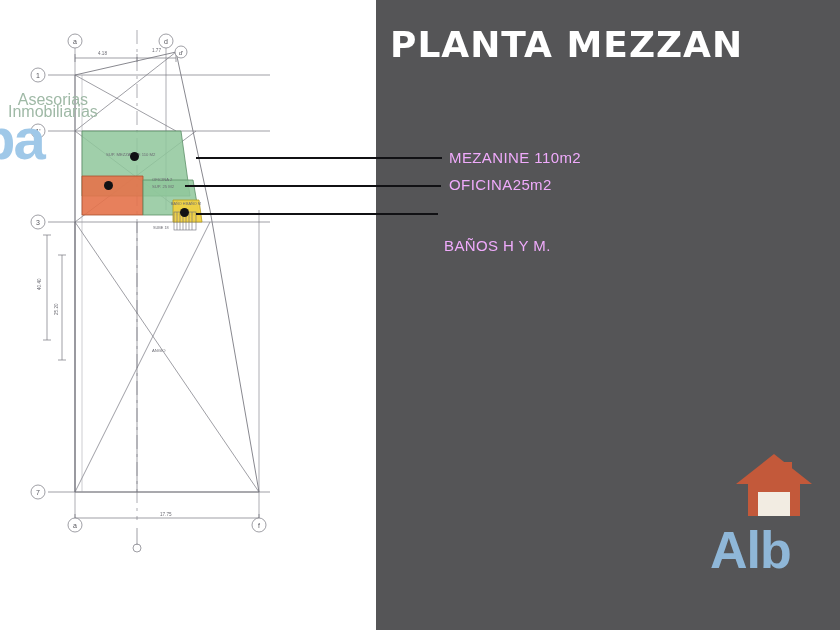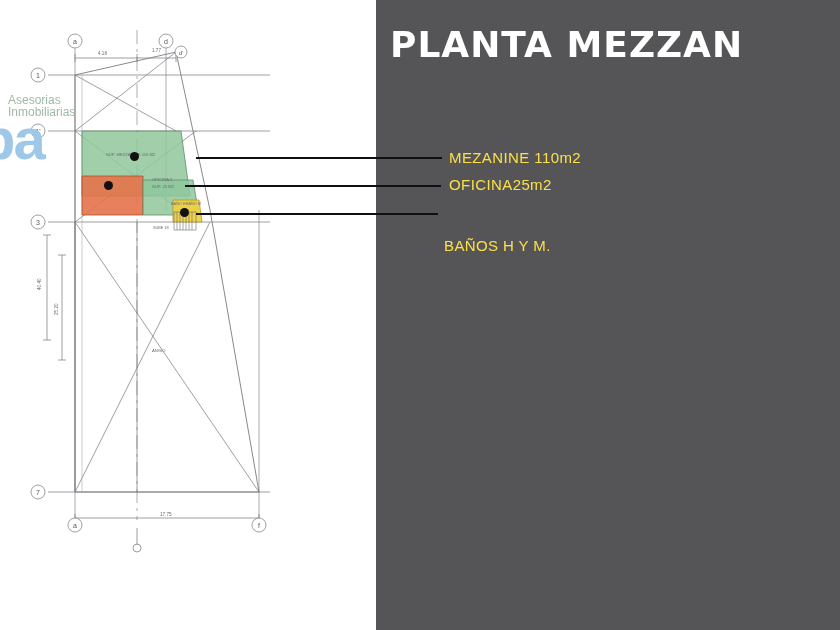--- a/index.html
+++ b/index.html
@@ -41,24 +41,25 @@
     left: -14px;
     top: 88px;
     width: 120px;
     height: 90px;
     pointer-events: none;
   }
   #wm-top .wm-small {
     position: absolute;
     left: 22px;
     top: 6px;
-    font-size: 12px;
+    font-size: 16px;
     line-height: 12px;
     color: #9fb9a6;
     font-family: "Liberation Sans", sans-serif;
+    text-align: center;
   }
   #wm-top .wm-big {
     position: absolute;
     left: -6px;
     top: 22px;
     font-size: 58px;
     line-height: 58px;
     font-weight: bold;
     color: #9fc8e8;
     letter-spacing: -2px;
@@ -72,21 +73,21 @@
     color: #ffffff;
     font-size: 36px;
     font-weight: bold;
     letter-spacing: 1px;
     white-space: nowrap;
     font-family: "DejaVu Sans", sans-serif;
   }
   
   .legend-label {
     position: absolute;
-    color: #fde047;
+    color: #f0abfc;
     font-size: 15px;
     letter-spacing: 0.4px;
     white-space: nowrap;
     font-family: "Liberation Sans", sans-serif;
   }
   #legend-1 { left: 449px; top: 149px; }
   #legend-2 { left: 449px; top: 176px; text-align: center; }
   #legend-3 { left: 444px; top: 205px; margin-top: 32px; }
 
   
@@ -269,14 +270,22 @@
   <div class="leader" id="leader-3"></div>
 
   <div class="dot" id="dot-1"></div>
   <div class="dot" id="dot-2"></div>
   <div class="dot" id="dot-3"></div>
 
   <div class="legend-label" id="legend-1">MEZANINE 110m2</div>
   <div class="legend-label" id="legend-2">OFICINA25m2</div>
   <div class="legend-label" id="legend-3">BAÑOS H Y M.</div>
 
+  <div id="wm-bottom">
+    <svg class="house" width="80" height="68" viewBox="0 0 80 68">
+      <path d="M40 2 L78 32 L66 32 L66 64 L14 64 L14 32 L2 32 Z" fill="#c3593a"></path>
+      <rect x="24" y="40" width="32" height="24" fill="#f2ece2"></rect>
+      <rect x="48" y="10" width="10" height="16" fill="#c3593a"></rect>
+    </svg>
+    <div class="albr">Alb</div>
+  </div>
 
 </div>
 
 </body></html>

